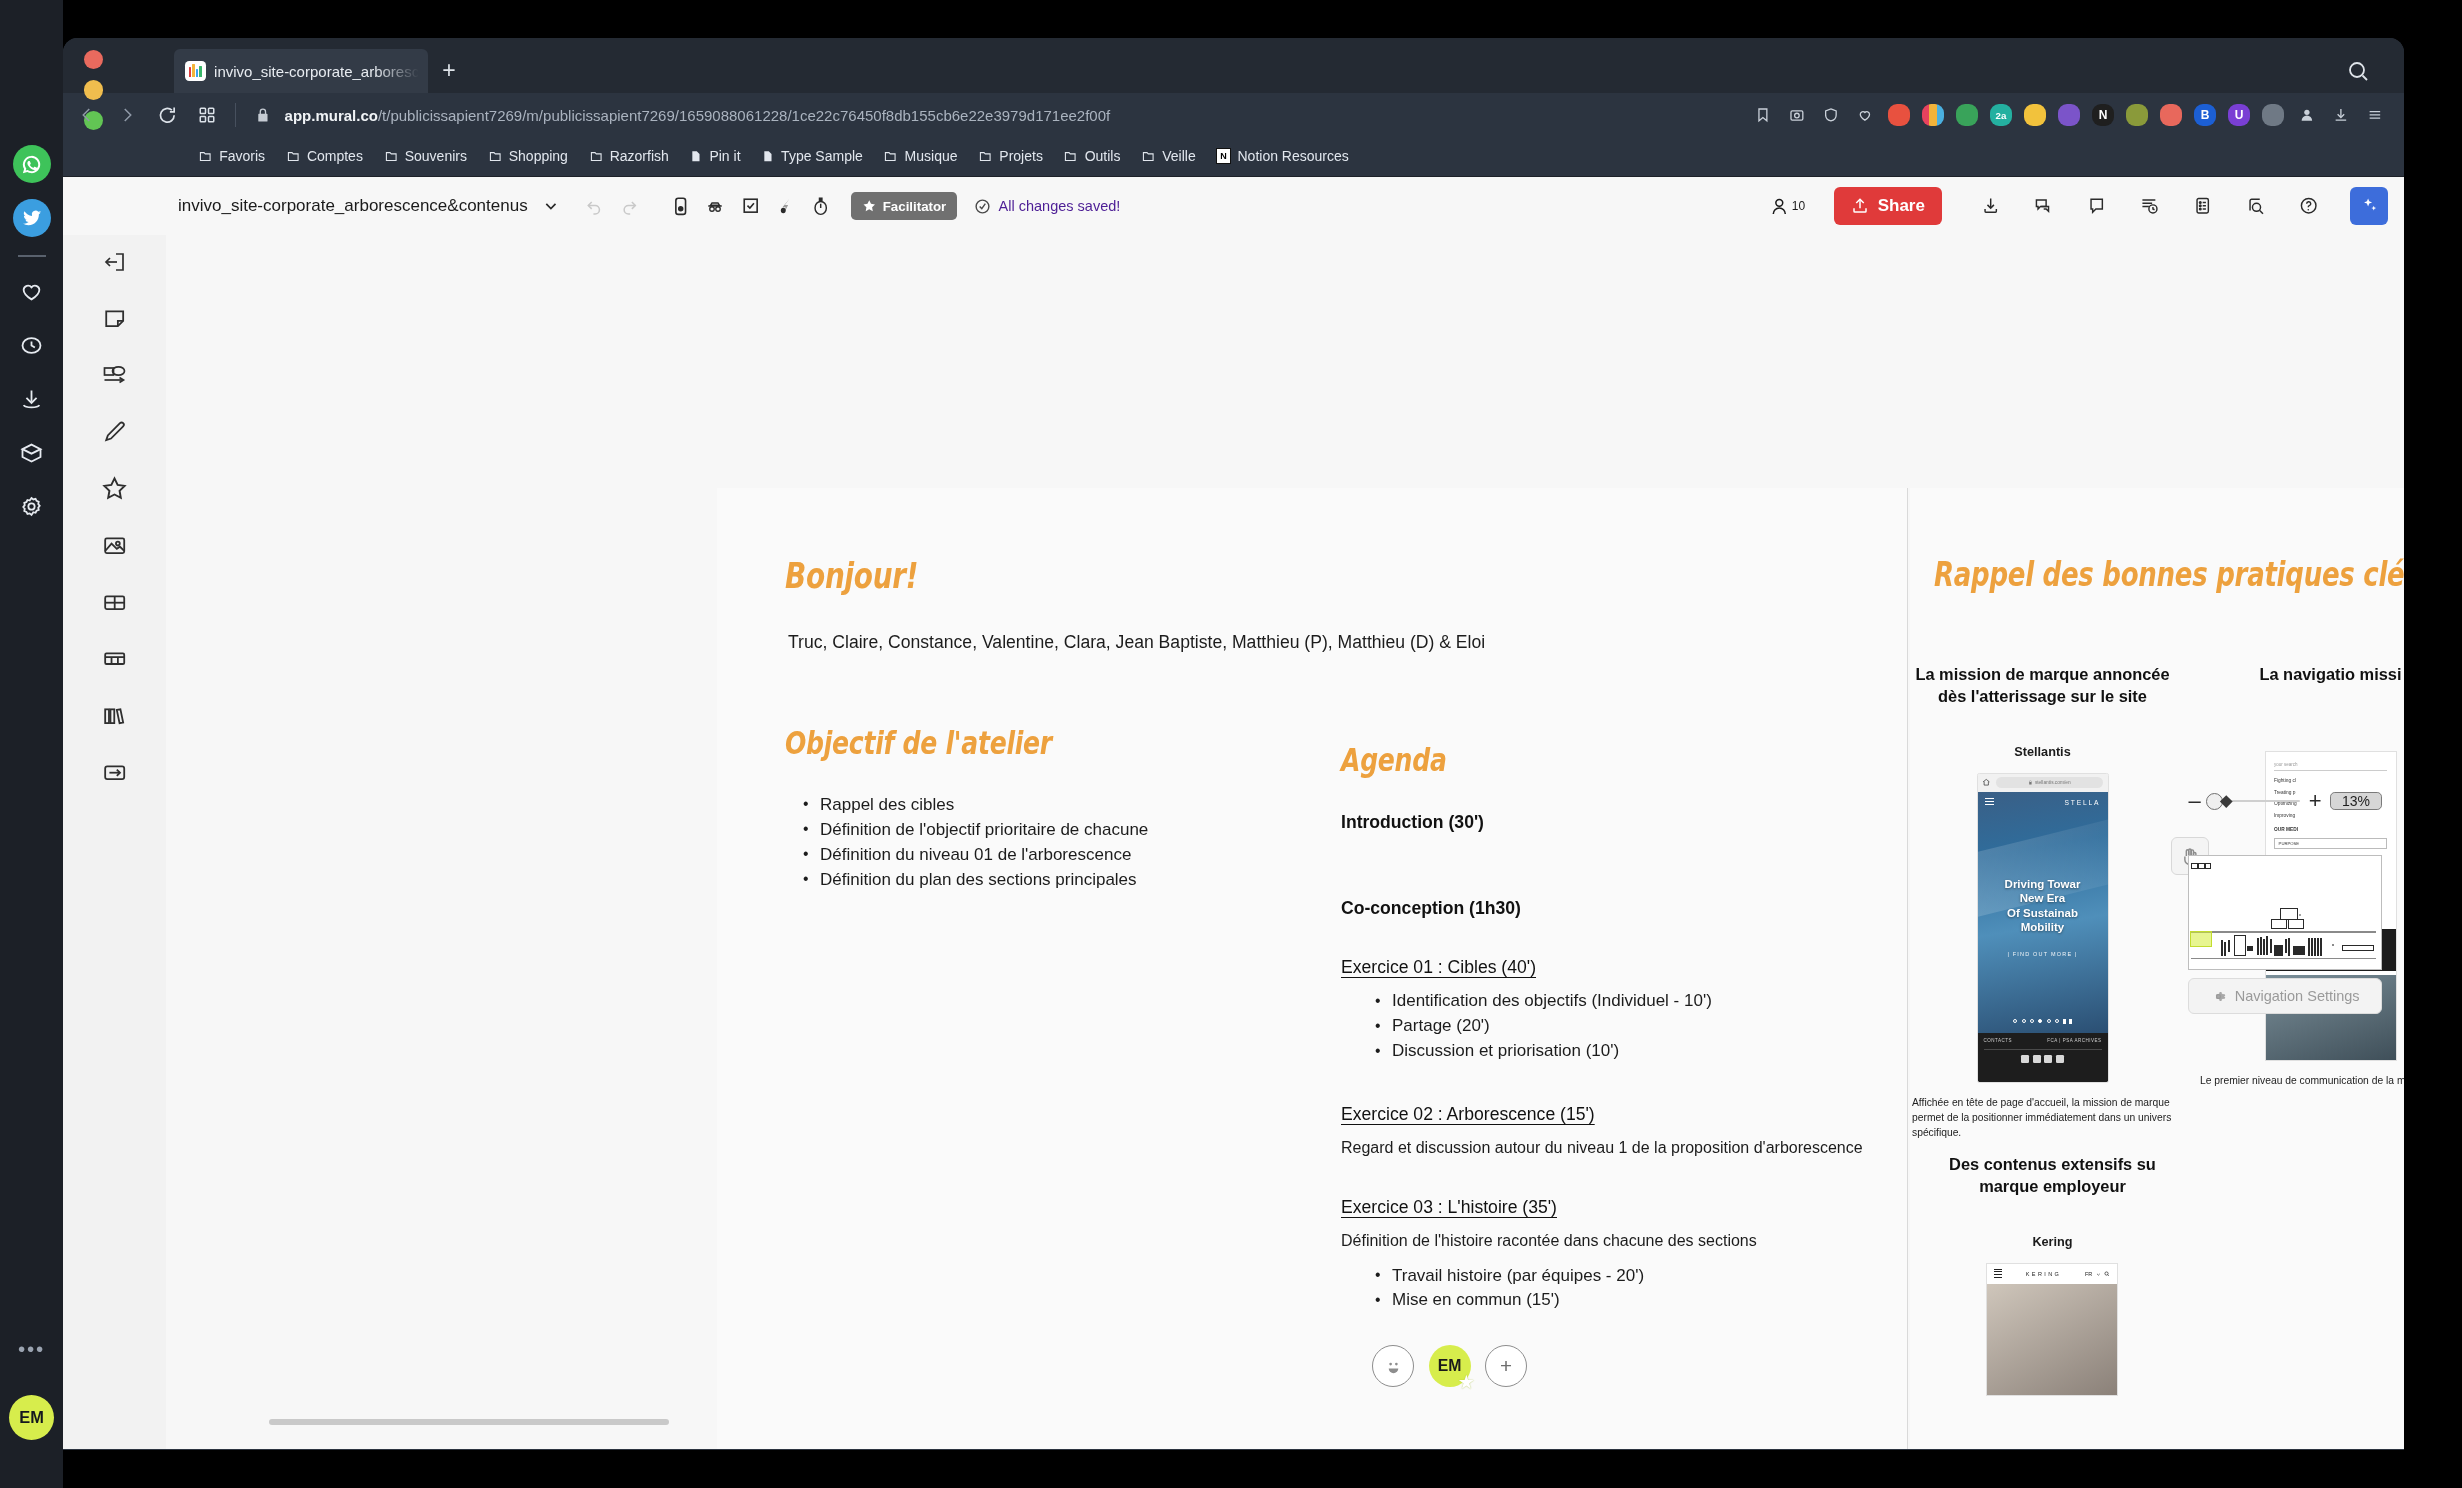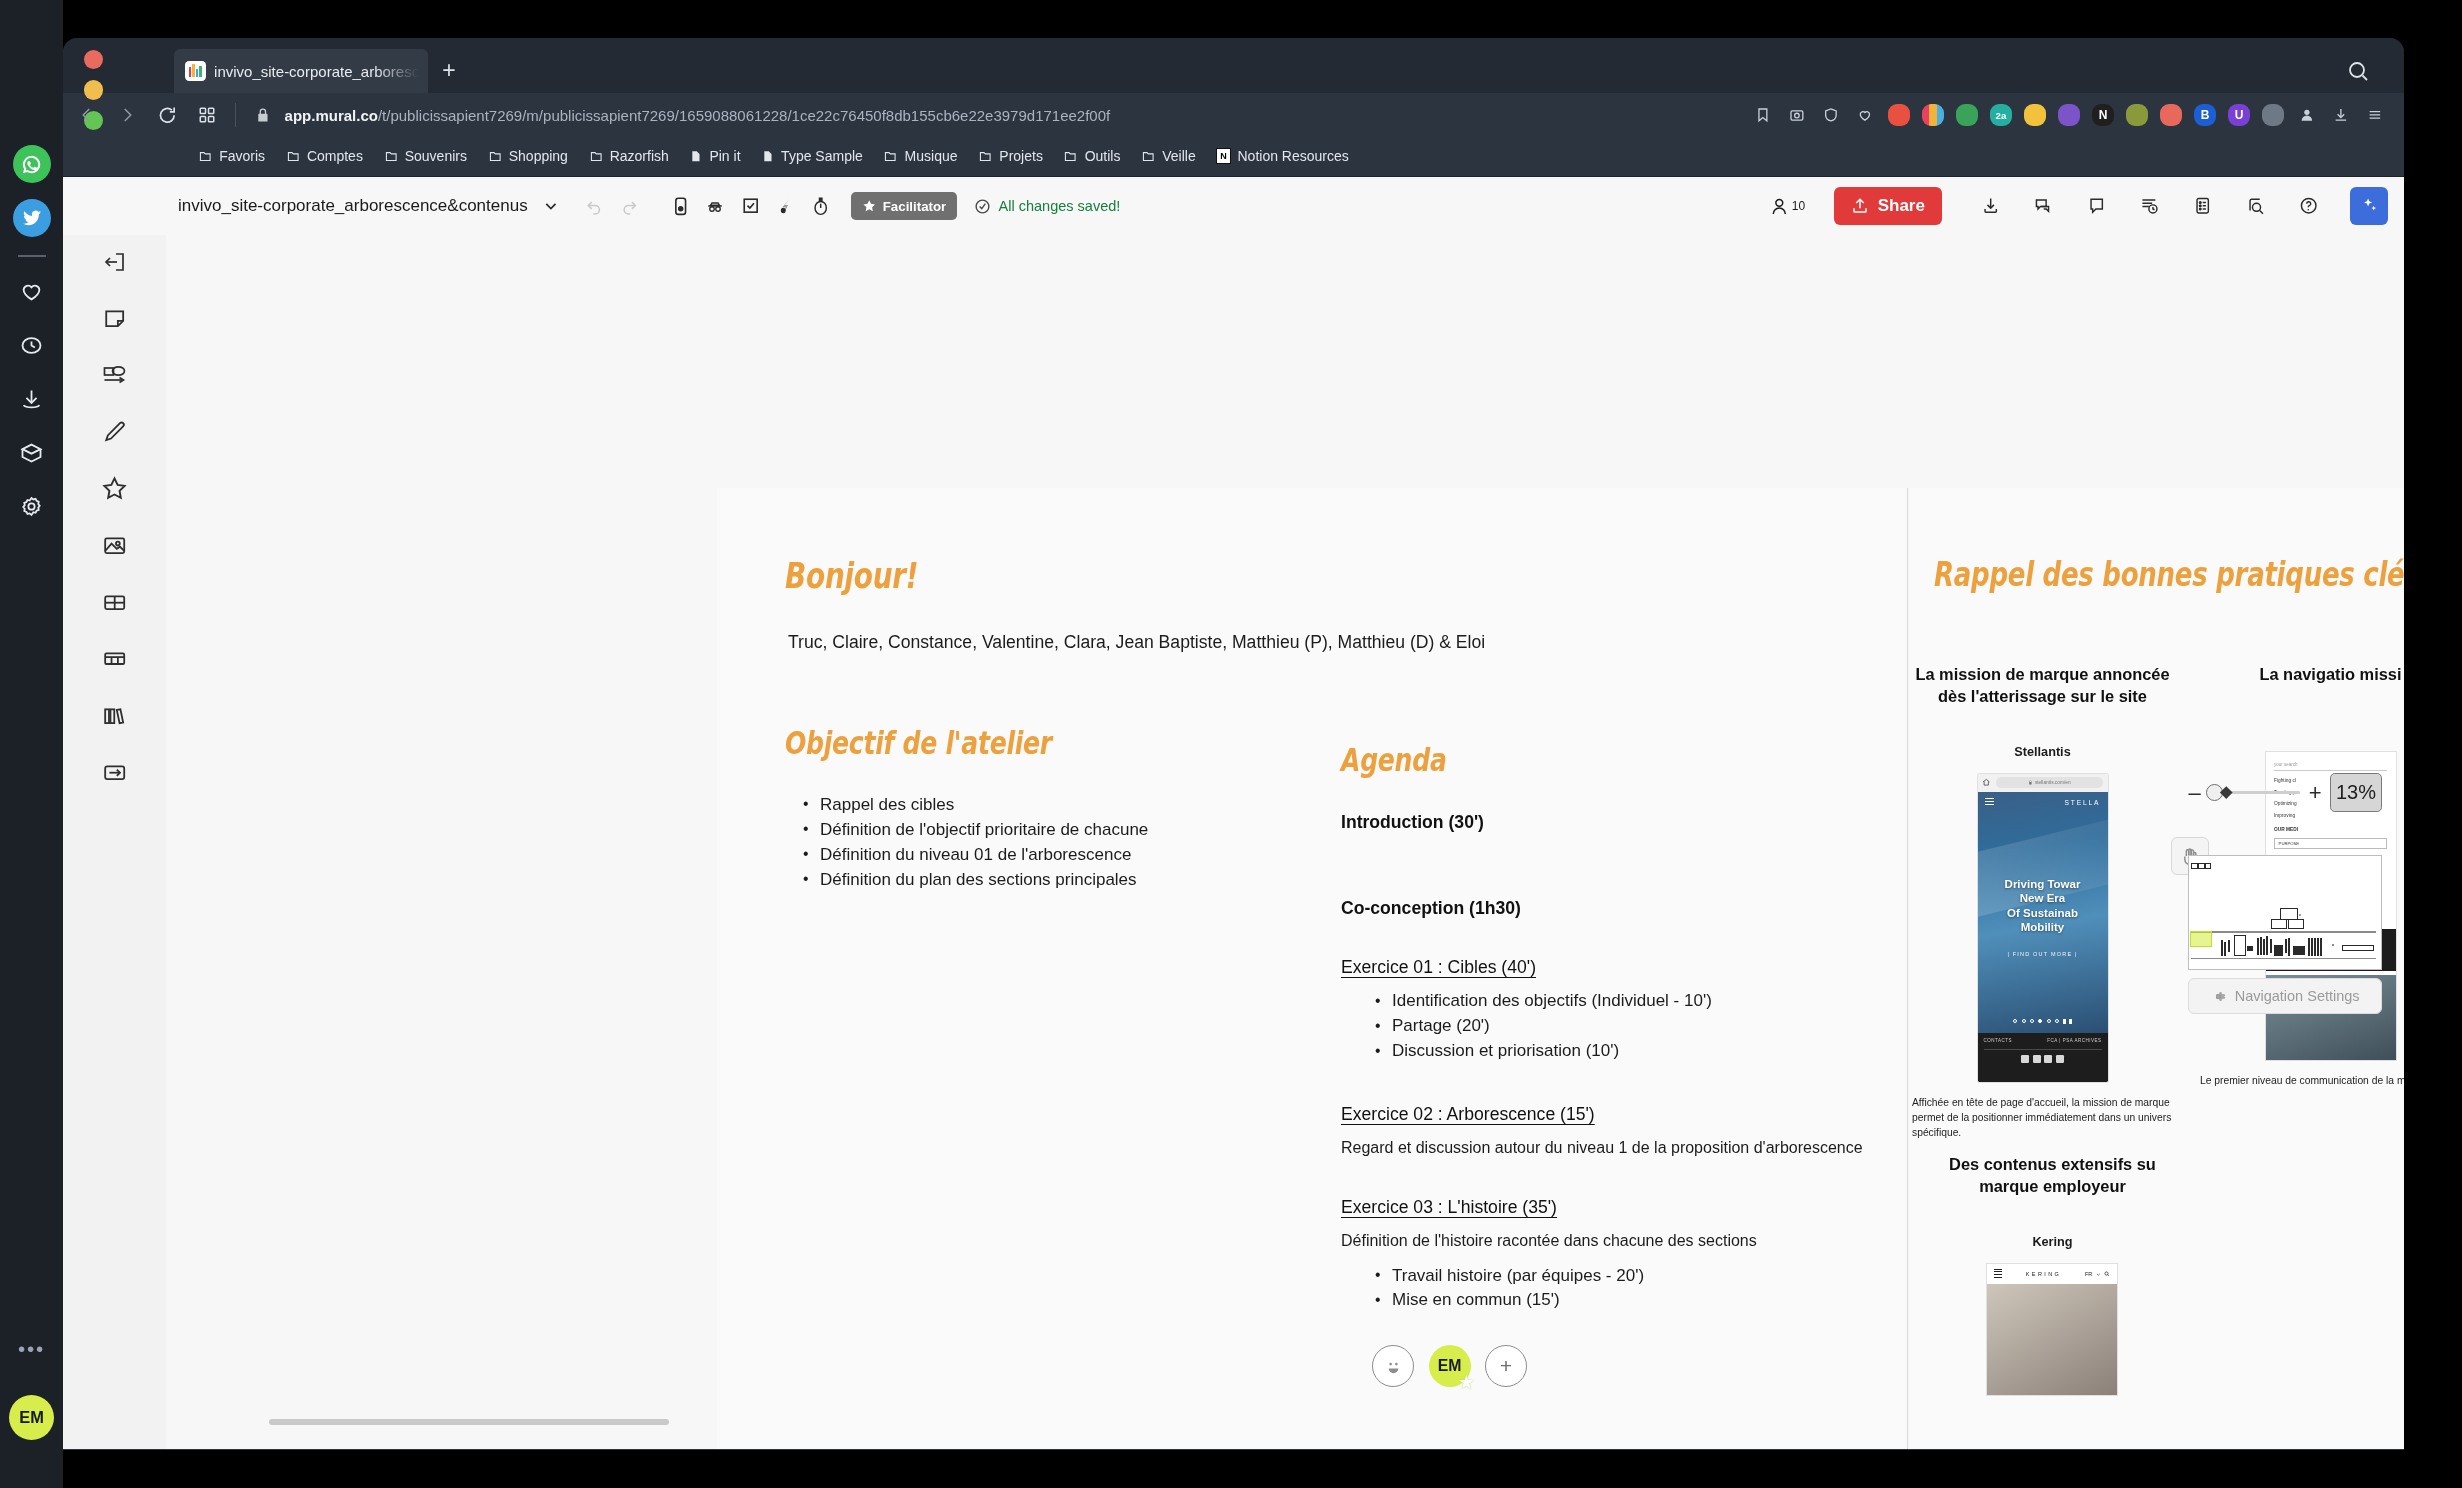--- a/index.html
+++ b/index.html
@@ -169,21 +169,21 @@
   }
   .tb-icon.disabled { color: #c9c9c9; cursor: default; }
   #facilitator-chip {
     height: 28px; border-radius: 4.8px; background: #707070;
     display: flex; align-items: center; gap: 6px;
     padding: 0 11px; color: #fff; font-size: 13.3px; font-weight: 600;
     cursor: pointer; flex: none;
   }
   #saved-status {
     display: flex; gap: 7.3px;
-    color: #15803d; font-size: 14.5px; white-space: nowrap; flex: none;
+    color: #4c1d95; font-size: 14.5px; white-space: nowrap; flex: none;
   }
   #topbar-right {
     position: absolute; right: 15.8px; top: 0; height: 58px;
     display: flex; align-items: center; gap: 18px;
   }
   #participants-chip {
     display: flex; align-items: center; gap: 2.4px;
     color: #1b1b1b; font-size: 13.3px; cursor: pointer; flex: none;
     margin-right: 11px;
   }
@@ -405,24 +405,24 @@
   #zoom-knob {
     position: absolute; left: -3.6px; top: -7.3px;
     width: 17px; height: 17px; border-radius: 50%;
     background: #efefef; border: 1.2px solid #6f6f6f; cursor: grab;
   }
   #zoom-diamond {
     position: absolute; left: 13.3px; top: -3px;
     width: 8.5px; height: 8.5px; background: #3a3a3a; transform: rotate(45deg);
   }
   #zoom-value {
-    min-width: 52px; height: 39px; border-radius: 4.8px;
+    min-width: 52px; height: 18px; border-radius: 4.8px;
     background: #d6d6d6; border: 1.2px solid #7a7a7a;
     display: flex; align-items: center; justify-content: center;
-    font-size: 20px; color: #1e1e1e; cursor: pointer;
+    font-size: 14px; color: #1e1e1e; cursor: pointer;
   }
   #hand-tool {
     position: absolute; right: 195px; bottom: 574px;
     width: 38px; height: 38px; border-radius: 6px;
     background: #f4f4f4; border: 1.2px solid #d8d8d8;
     display: flex; align-items: center; justify-content: center;
     color: #8c8c8c; cursor: pointer;
   }
   #minimap {
     position: absolute; right: 22px; bottom: 479px;

